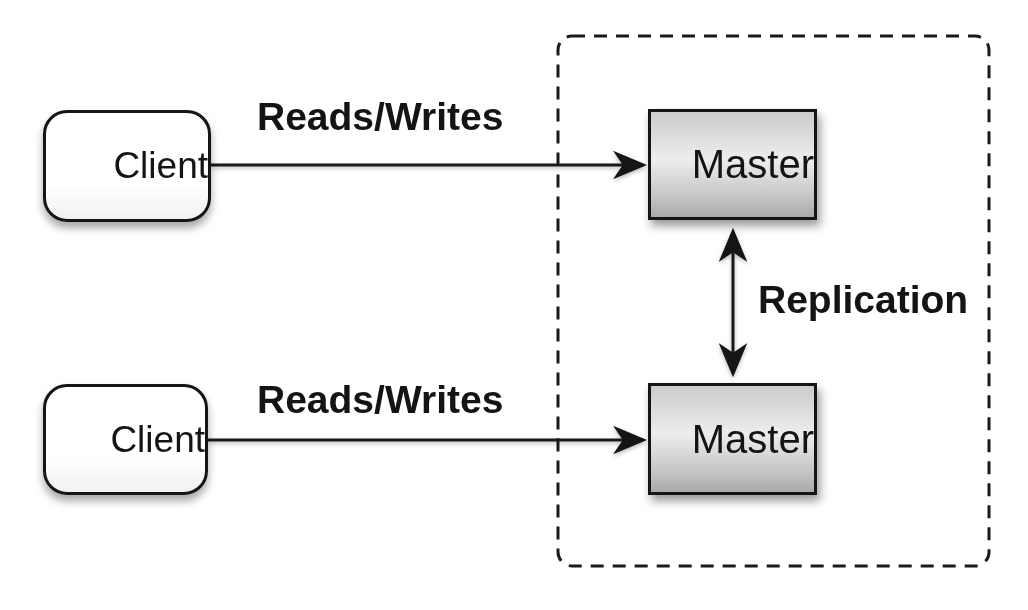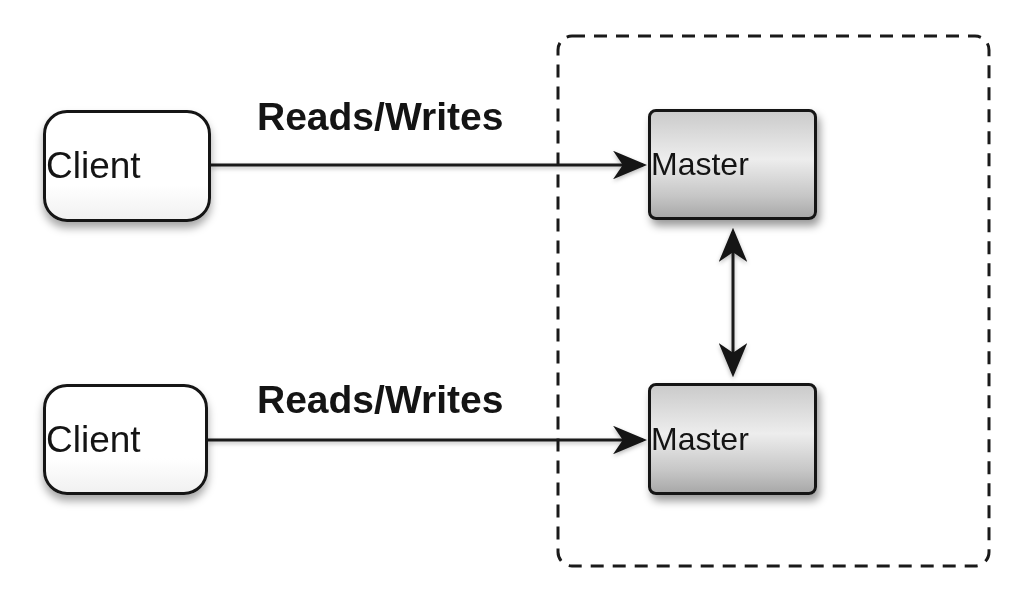--- a/index.html
+++ b/index.html
@@ -20,36 +20,36 @@
     left: 0;
     top: 0;
   }
   .arrows {
     filter: drop-shadow(0 2.5px 2px rgba(0,0,0,0.28));
   }
   .node {
     position: absolute;
     display: flex;
     align-items: center;
-    justify-content: flex-start;
+    justify-content: flex-end;
     box-sizing: border-box;
     border: 3px solid #151515;
     color: #141414;
   }
   .client {
     border-radius: 24px;
     background: linear-gradient(180deg, #ffffff 0%, #ffffff 68%, #f1f1f1 100%);
     box-shadow: 0 6px 9px rgba(0,0,0,0.35);
     font-size: 37px;
   }
   .master {
-    border-radius: 8px;
+    border-radius: 0;
     background: linear-gradient(180deg, #cbcbcb 0%, #ededed 45%, #c6c6c6 80%, #a9a9a9 100%);
     box-shadow: 3px 6px 9px rgba(0,0,0,0.40);
-    font-size: 32px;
+    font-size: 40px;
   }
   .client-top    { left: 43px;  top: 110px; width: 168px; height: 112px; }
   .client-bottom { left: 43px;  top: 384px; width: 165px; height: 111px; }
   .master-top    { left: 648px; top: 109px; width: 169px; height: 111px; }
   .master-bottom { left: 648px; top: 383px; width: 169px; height: 112px; }
   .edge-label {
     position: absolute;
     color: #141414;
     font-size: 39px;
     line-height: 1.0;
@@ -95,14 +95,15 @@
   </div>
 
   <div class="node master master-bottom">
     <span>Master</span>
   </div>
 
   <div class="edge-label label-rw-top">Reads/Writes</div>
 
   <div class="edge-label label-rw-bottom">Reads/Writes</div>
 
+  <div class="edge-label label-replication">Replication</div>
 
 </div>
 
 </body></html>

